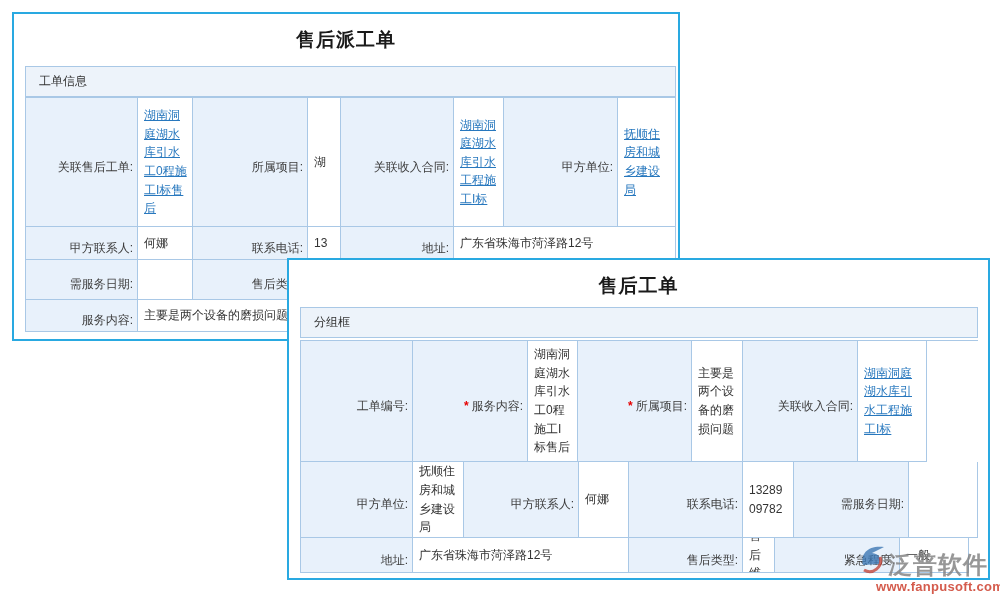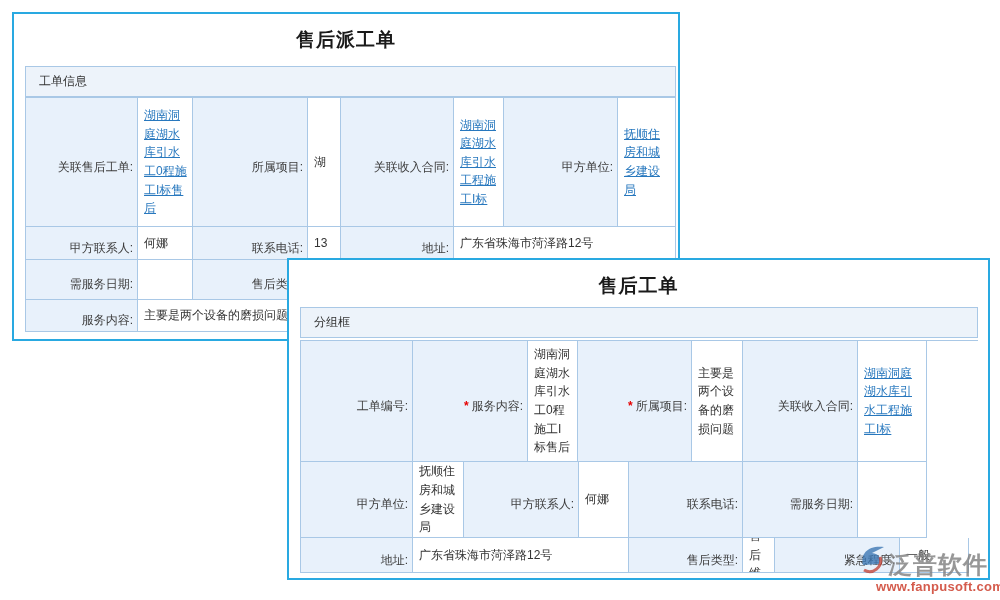--- a/index.html
+++ b/index.html
@@ -109,20 +109,21 @@
           <div class="cell val" style="width:69px">
               <a class="lnk">湖南洞庭湖水库引水工程施工I标</a>
             </div>
         </div>
         <div class="row" style="height:76px">
           <div class="cell lbl" style="width:112px">甲方单位:</div>
           <div class="cell val" style="width:51px">抚顺住房和城乡建设局</div>
           <div class="cell lbl" style="width:115px">甲方联系人:</div>
           <div class="cell val" style="width:50px">何娜</div>
           <div class="cell lbl" style="width:114px">联系电话:</div>
+          <div class="cell val" style="width:51px">1328909782</div>
           <div class="cell lbl" style="width:115px">需服务日期:</div>
           <div class="cell val" style="width:69px"></div>
         </div>
         <div class="row" style="height:35px">
           <div class="cell lbl" style="width:112px">地址:</div>
           <div class="cell val" style="width:216px">广东省珠海市菏泽路12号</div>
           <div class="cell lbl" style="width:114px">售后类型:</div>
           <div class="cell val" style="width:32px">售后维</div>
           <div class="cell lbl" style="width:125px">紧急程度:</div>
           <div class="cell val" style="width:69px">一般</div>

